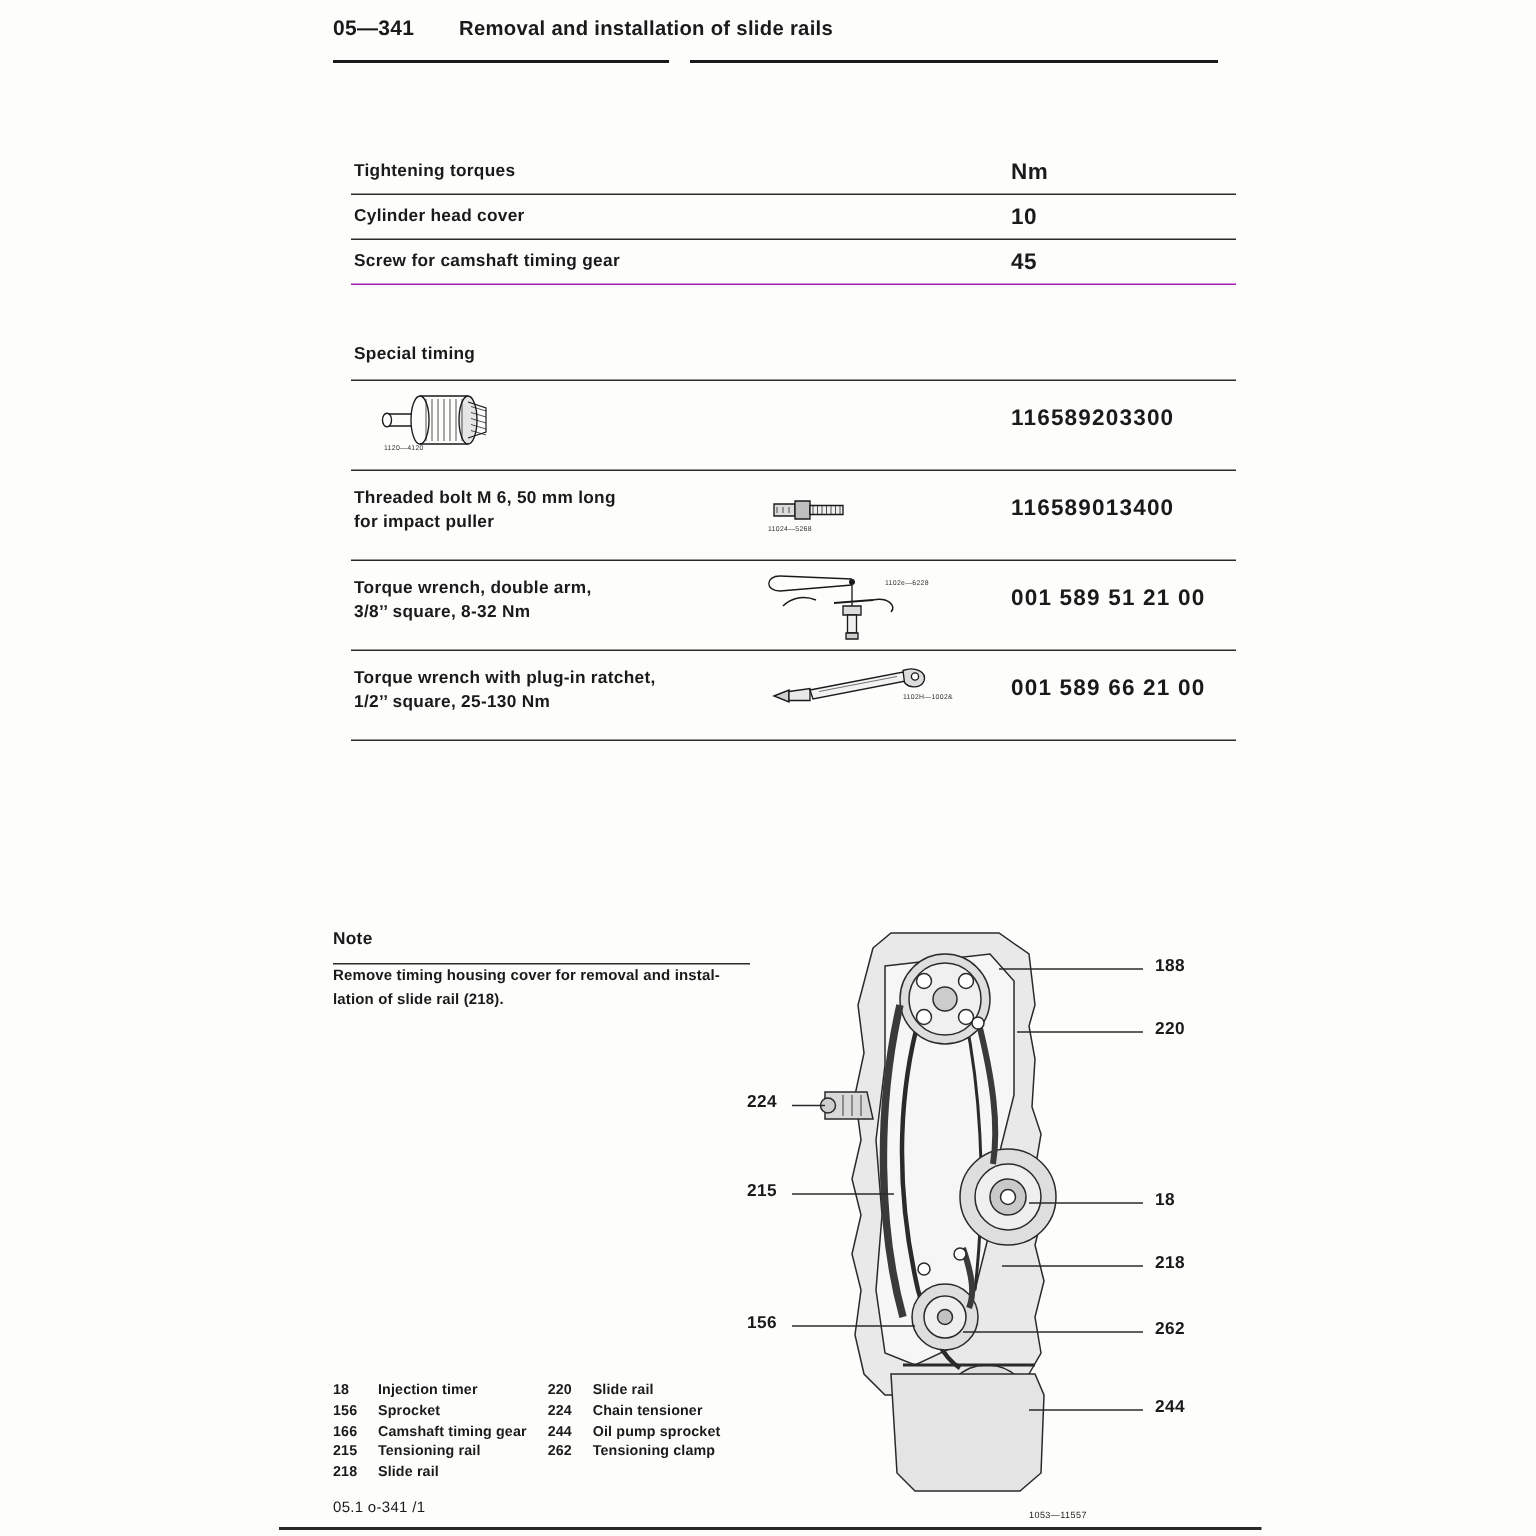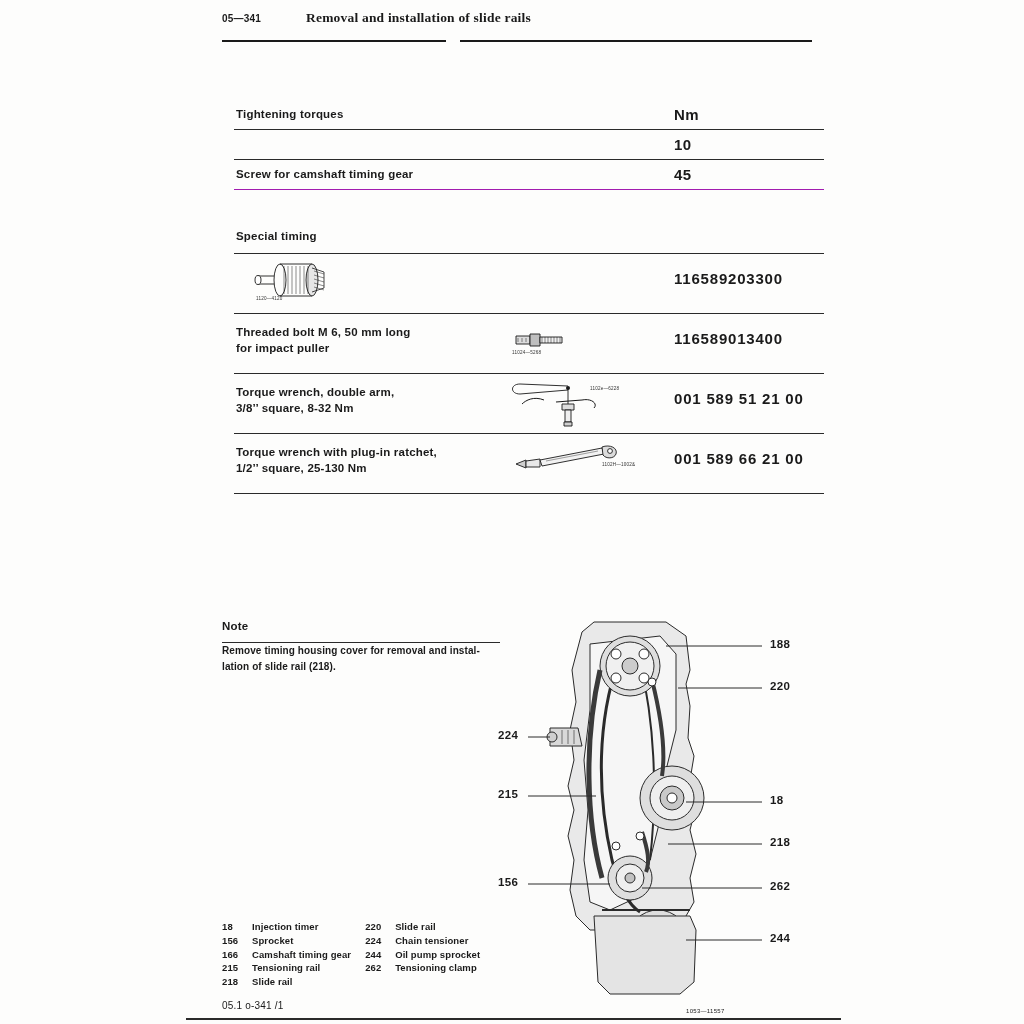--- a/index.html
+++ b/index.html
@@ -32,27 +32,26 @@
   }
   .header-line {
     display: flex;
     align-items: baseline;
     font-size: 13.5px;
     font-weight: bold;
     letter-spacing: 0.2px;
   }
   .header-num {
     width: 84px;
-    font-size: 10px;
+    font-size: 14px;
     font-weight: bold;
   }
   .header-title {
     font-size: 13.5px;
     font-weight: bold;
-    font-family: Liberation Serif, serif;
   }
   .header-rules {
     position: absolute;
     top: 30px;
     left: 0;
     width: 590px;
     height: 4px;
   }
   .header-rules .r1 {
     position: absolute; left: 0; top: 0; width: 224px; height: 2px; background: #1a1a1a;
@@ -221,20 +220,21 @@
     </div>
   </div>
 
   <div class="table-block tq-table">
     <div class="row">
       <div class="cell-label">Tightening  torques</div>
       <div class="cell-mid"></div>
       <div class="cell-value">Nm</div>
     </div>
     <div class="row">
+      <div class="cell-label">Cylinder head cover</div>
       <div class="cell-mid"></div>
       <div class="cell-value">10</div>
     </div>
     <div class="row thin">
       <div class="cell-label">Screw for camshaft timing gear</div>
       <div class="cell-mid"></div>
       <div class="cell-value">45</div>
     </div>
   </div>
 

